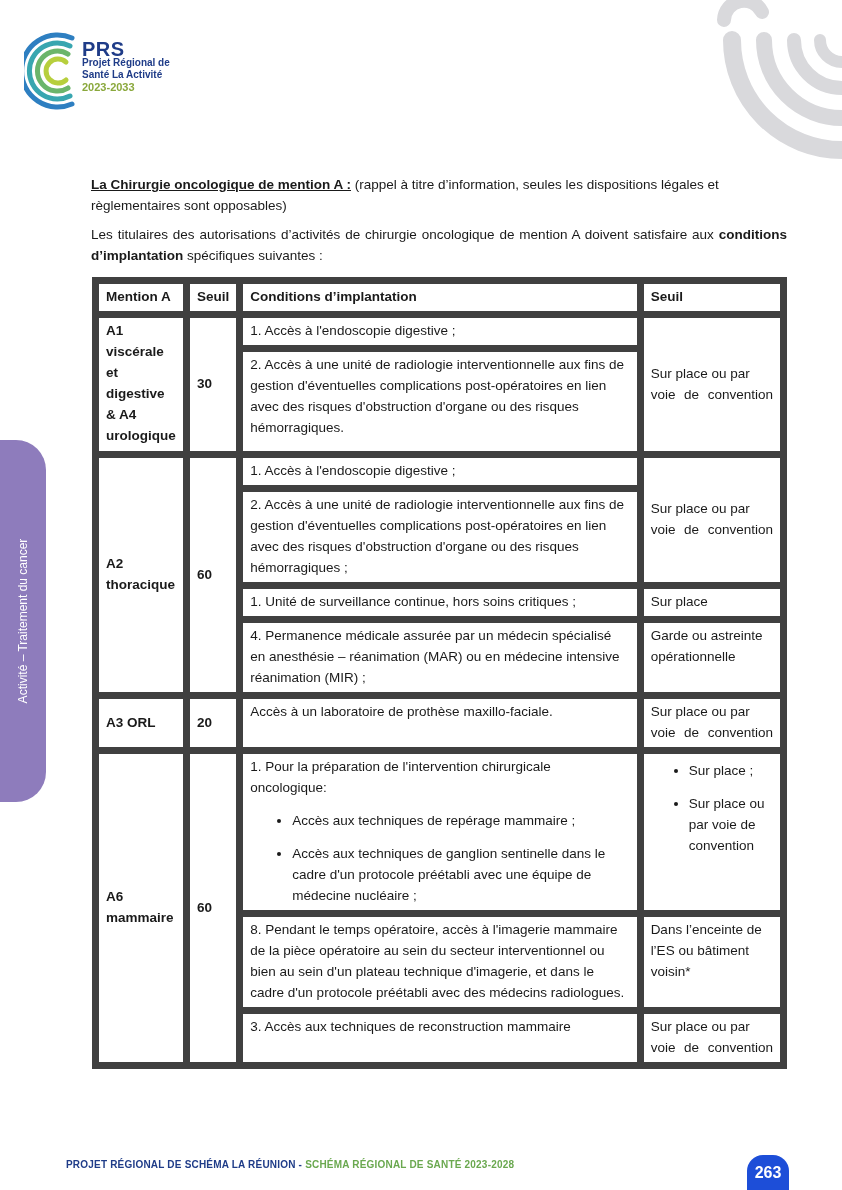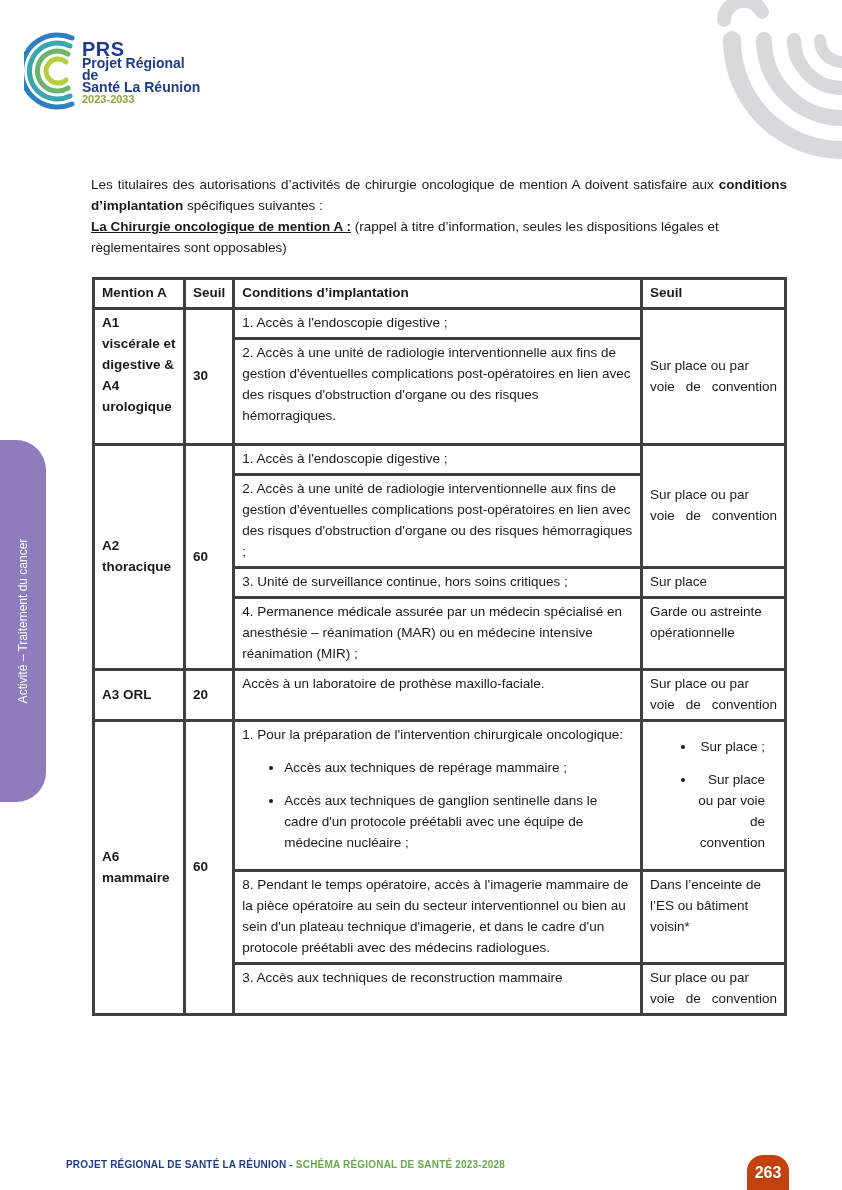--- a/index.html
+++ b/index.html
@@ -6,21 +6,21 @@
   html, body { margin: 0; padding: 0; }
   body {
     width: 842px; height: 1190px; position: relative; overflow: hidden;
     background: #ffffff; color: #1a1a1a;
     font-family: "Liberation Sans", sans-serif;
   }
   .logo { position: absolute; left: 24px; top: 30px; width: 180px; height: 82px; }
   .logo svg { position: absolute; left: 0; top: 0; }
   .logo-text { position: absolute; left: 58px; top: 11px; line-height: 12px; font-weight: bold; }
   .logo-prs { font-size: 20px; color: #1f3c88; letter-spacing: 0.5px; line-height: 16px; }
-  .logo-sub { font-size: 14px; color: #1f3c88; }
+  .logo-sub { font-size: 10px; color: #1f3c88; }
   .logo-years { font-size: 11px; color: #8aa83c; }
 
   .corner-deco { position: absolute; right: 0; top: 0; width: 140px; height: 160px; }
 
   .side-tab {
     position: absolute; left: 0; top: 440px; width: 46px; height: 362px;
     background: #8e7cbc; border-radius: 0 30px 30px 0;
   }
   .side-tab-label {
     position: absolute; left: 23px; top: 181px; transform: translate(-50%, -50%) rotate(-90deg);
@@ -31,80 +31,80 @@
   .para { font-size: 13.5px; line-height: 21px; margin: 0; }
   .para1 { margin-bottom: 8px; }
   .u-bold { font-weight: bold; text-decoration: underline; }
   .para2 { text-align: justify; }
 
   table.conds {
     position: absolute; left: 92px; top: 277px; width: 695px;
     border-collapse: collapse; font-size: 13.5px; line-height: 21px;
   }
   table.conds th, table.conds td {
-    border: 3px solid #404040; padding: 2px 7px 4px 7px; vertical-align: top; text-align: left;
+    border: 7px solid #404040; padding: 2px 7px 4px 7px; vertical-align: top; text-align: left;
   }
   table.conds th { font-weight: bold; padding-top: 2px; height: 30px; vertical-align: middle; }
   col.c1 { width: 91px; } col.c2 { width: 48px; } col.c3 { width: 412px; } col.c4 { width: 144px; }
   .mention { font-weight: bold; }
   .mention.mid { vertical-align: middle; }
   .seuil { font-weight: bold; vertical-align: middle !important; }
   .justify { text-align: justify; }
   ul.bullets { margin: 4px 0 0 0; padding-left: 42px; }
   ul.bullets li { margin-bottom: 10px; list-style: disc; margin-top: 12px; }
   ul.bullets li:last-child { margin-bottom: 0; }
   .moyens-just { text-align: justify; text-align-last: justify; }
   .moyens-last { text-align: left; text-align-last: left; }
-  ul.mbul { margin: 12px; padding-left: 34px; text-align: right; }
+  ul.mbul { margin: 4px; padding-left: 34px; }
   ul.mbul li { list-style: disc; margin-bottom: 12px; }
 
   .footer { position: absolute; left: 66px; top: 1159px; font-size: 10px; font-weight: bold; letter-spacing: 0.2px; }
   .footer .f1 { color: #1f3c88; }
   .footer .f2 { color: #6aa84f; }
   .page-num {
     position: absolute; left: 747px; top: 1155px; width: 42px; height: 36px;
-    background: #c2410c; border-radius: 16px 16px 0 0; color: #ffffff;
+    background: #1d4ed8; border-radius: 16px 16px 0 0; color: #ffffff;
     font-weight: bold; font-size: 16px; text-align: center; line-height: 36px;
   }
 </style>
 </head>
 <body>
 
 <div class="logo">
   <svg width="60" height="82" viewBox="0 0 60 82">
     <path d="M48 8 A36 36 0 1 0 48 74" fill="none" stroke="#2e7fc1" stroke-width="5" stroke-linecap="round"></path>
     <path d="M46 16 A28 28 0 1 0 46 66" fill="none" stroke="#38a6b0" stroke-width="5" stroke-linecap="round"></path>
     <path d="M44 24 A20 20 0 1 0 44 58" fill="none" stroke="#6bb56b" stroke-width="5" stroke-linecap="round"></path>
     <path d="M42 32 A12 12 0 1 0 42 50" fill="none" stroke="#b7cf3d" stroke-width="5" stroke-linecap="round"></path>
   </svg>
   <div class="logo-text">
     <div class="logo-prs">PRS</div>
     <div class="logo-sub">Projet Régional de</div>
-    <div class="logo-sub">Santé La Réunion</div>
+    <div class="logo-sub">Santé La Activité</div>
     <div class="logo-years">2023-2033</div>
   </div>
 </div>
 
 <svg class="corner-deco" viewBox="0 0 140 160">
   <g fill="none" stroke="#d9d9dc" stroke-linecap="round">
     <path d="M140 150 A110 110 0 0 1 30 40" stroke-width="18"></path>
     <path d="M140 118 A78 78 0 0 1 62 40" stroke-width="16"></path>
     <path d="M140 88 A48 48 0 0 1 92 40" stroke-width="14"></path>
     <path d="M140 62 A22 22 0 0 1 118 40" stroke-width="12"></path>
     <path d="M22 20 A20 20 0 0 1 60 12" stroke-width="14"></path>
   </g>
 </svg>
 
 <div class="side-tab">
   <div class="side-tab-label">Activité – Traitement du cancer</div>
 </div>
 
 <div class="content">
+  <p class="para para1"><span class="u-bold">La Chirurgie oncologique de mention A :</span><span> (rappel à titre d’information, seules les dispositions légales et règlementaires sont opposables)</span></p>
   <p class="para para2"><span>Les titulaires des autorisations d’activités de chirurgie oncologique de mention A doivent satisfaire aux </span><b>conditions d’implantation</b><span> spécifiques suivantes :</span></p>
-  <p class="para para1"><span class="u-bold">La Chirurgie oncologique de mention A :</span><span> (rappel à titre d’information, seules les dispositions légales et règlementaires sont opposables)</span></p>
 </div>
 
 <table class="conds">
   <colgroup>
       <col class="c1">
       <col class="c2">
       <col class="c3">
       <col class="c4">
     </colgroup>
   <thead>
@@ -130,21 +130,21 @@
     <tr>
       <td rowspan="4" class="mention mid">A2 thoracique</td>
       <td rowspan="4" class="seuil">60</td>
       <td class="justify">1. Accès à l'endoscopie digestive ;</td>
       <td rowspan="2" class="moyens-just" style="vertical-align:middle">Sur place ou par voie de convention</td>
     </tr>
     <tr>
       <td class="justify">2. Accès à une unité de radiologie interventionnelle aux fins de gestion d'éventuelles complications post-opératoires en lien avec des risques d'obstruction d'organe ou des risques hémorragiques ;</td>
     </tr>
     <tr>
-      <td>3. Unité de surveillance continue, hors soins critiques ;</td>
+      <td>1. Unité de surveillance continue, hors soins critiques ;</td>
       <td class="moyens-last">Sur place</td>
     </tr>
     <tr>
       <td class="justify">4. Permanence médicale assurée par un médecin spécialisé en anesthésie – réanimation (MAR) ou en médecine intensive réanimation (MIR) ;</td>
       <td class="moyens-last">Garde ou astreinte opérationnelle</td>
     </tr>
 
     <tr>
       <td class="mention mid">A3 ORL</td>
       <td class="seuil">20</td>
@@ -174,15 +174,15 @@
       <td class="moyens-just">Dans l’enceinte de l’ES ou bâtiment voisin*</td>
     </tr>
     <tr>
       <td>3. Accès aux techniques de reconstruction mammaire</td>
       <td class="moyens-just">Sur place ou par voie de convention</td>
     </tr>
   </tbody>
 </table>
 
 <div class="footer">
-  <span class="f1">PROJET RÉGIONAL DE SANTÉ LA RÉUNION - </span><span class="f2">SCHÉMA RÉGIONAL DE SANTÉ 2023-2028</span>
+  <span class="f1">PROJET RÉGIONAL DE SCHÉMA LA RÉUNION - </span><span class="f2">SCHÉMA RÉGIONAL DE SANTÉ 2023-2028</span>
 </div>
 <div class="page-num">263</div>
 
 </body></html>

